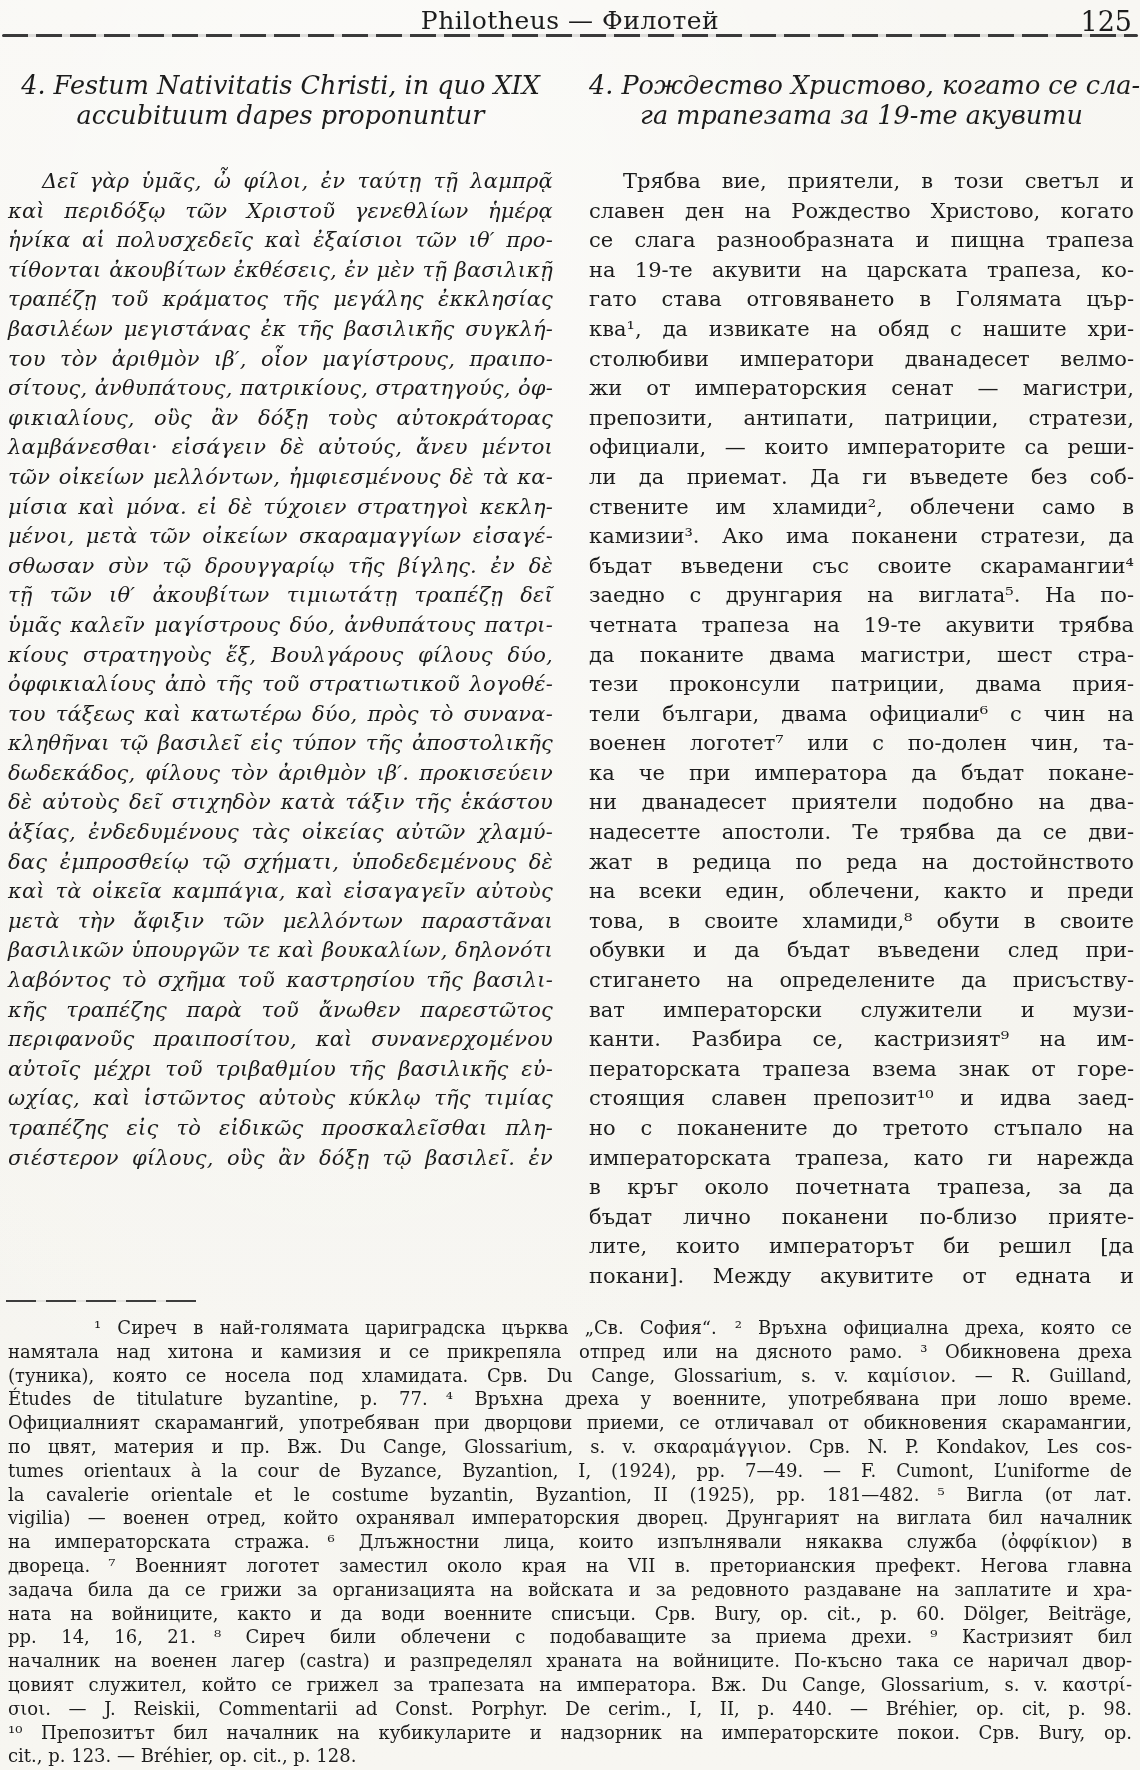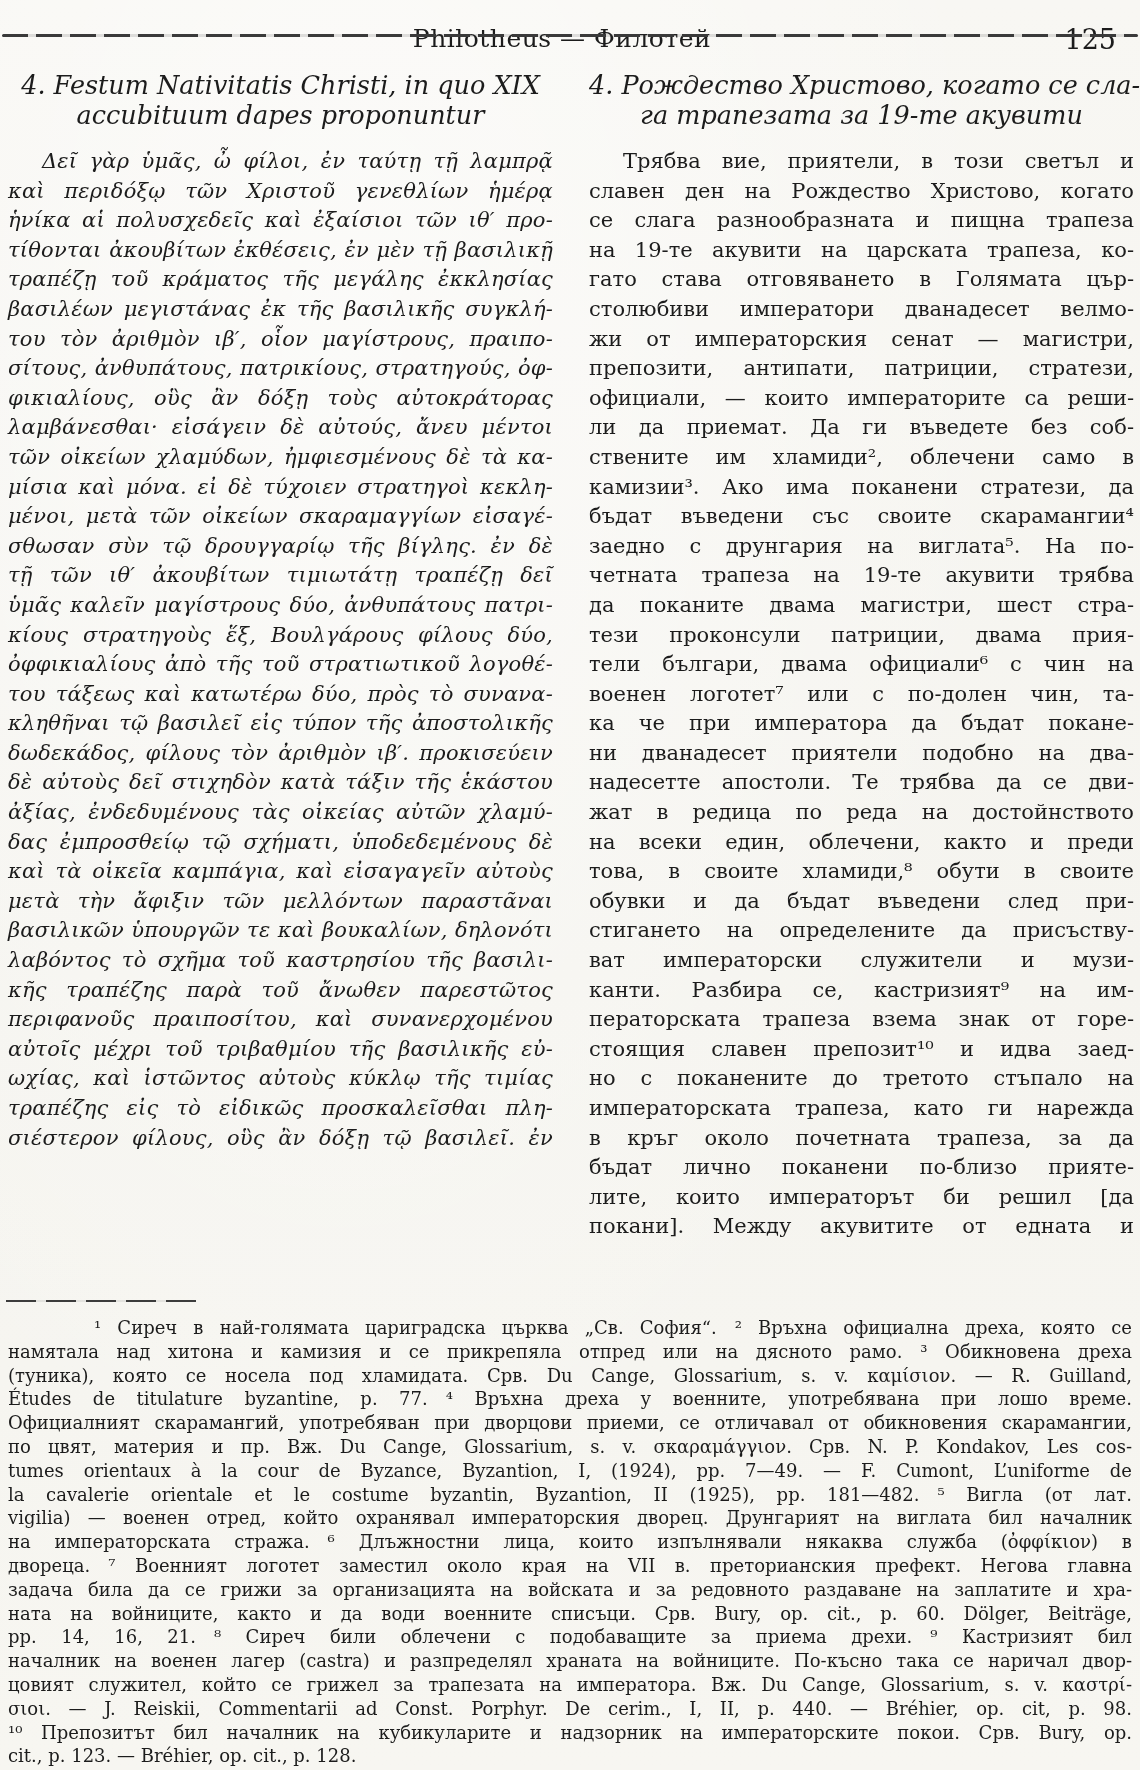--- a/index.html
+++ b/index.html
@@ -17,23 +17,22 @@
     width: 1140px;
     height: 1770px;
     box-sizing: border-box;
     background:
       radial-gradient(ellipse at 30% 20%, rgba(255,255,255,.55), rgba(0,0,0,0) 60%),
       linear-gradient(180deg, #f8f7f3 0%, #f5f4ef 55%, #f7f6f1 100%);
   }
   
   .running-head {
     position: absolute;
-    top: 6px; left: 0; right: 16px;
+    top: 6px; left: 0; right: 0;
     height: 34px;
-    margin-top: 18px;
   }
   .running-title {
     position: absolute;
     left: 0; right: 0;
     text-align: center;
     font-size: 25px;
     letter-spacing: .5px;
   }
   .page-number {
     position: absolute;
@@ -58,21 +57,21 @@
   }
   .col { flex: 1 1 0; min-width: 0; }
   .col-title .line {
     font-style: italic;
     font-size: 25.5px;
     line-height: 30px;
     text-align: center !important;
     text-align-last: center !important;
     white-space: nowrap;
   }
-  .col-body { margin-top: 17px; }
+  .col-body { margin-top: 37px; }
   .line {
     text-align: justify;
     text-align-last: justify;
   }
   .greek-body .line {
     font-style: italic;
     font-size: 21px;
     line-height: 29.6px;
     letter-spacing: .2px;
   }
@@ -123,21 +122,21 @@
           <div class="line">Δεῖ γὰρ ὑμᾶς, ὦ φίλοι, ἐν ταύτῃ τῇ λαμπρᾷ</div>
           <div class="line">καὶ περιδόξῳ τῶν Χριστοῦ γενεθλίων ἡμέρᾳ</div>
           <div class="line">ἡνίκα αἱ πολυσχεδεῖς καὶ ἐξαίσιοι τῶν ιθ′ προ-</div>
           <div class="line">τίθονται ἀκουβίτων ἐκθέσεις, ἐν μὲν τῇ βασιλικῇ</div>
           <div class="line">τραπέζῃ τοῦ κράματος τῆς μεγάλης ἐκκλησίας</div>
           <div class="line">βασιλέων μεγιστάνας ἐκ τῆς βασιλικῆς συγκλή-</div>
           <div class="line">του τὸν ἀριθμὸν ιβ′, οἷον μαγίστρους, πραιπο-</div>
           <div class="line">σίτους, ἀνθυπάτους, πατρικίους, στρατηγούς, ὀφ-</div>
           <div class="line">φικιαλίους, οὓς ἂν δόξῃ τοὺς αὐτοκράτορας</div>
           <div class="line">λαμβάνεσθαι· εἰσάγειν δὲ αὐτούς, ἄνευ μέντοι</div>
-          <div class="line">τῶν οἰκείων χλαμύδων, ἠμφιεσμένους δὲ τὰ κα-</div>
+          <div class="line">τῶν οἰκείων μελλόντων, ἠμφιεσμένους δὲ τὰ κα-</div>
           <div class="line">μίσια καὶ μόνα. εἰ δὲ τύχοιεν στρατηγοὶ κεκλη-</div>
           <div class="line">μένοι, μετὰ τῶν οἰκείων σκαραμαγγίων εἰσαγέ-</div>
           <div class="line">σθωσαν σὺν τῷ δρουγγαρίῳ τῆς βίγλης. ἐν δὲ</div>
           <div class="line">τῇ τῶν ιθ′ ἀκουβίτων τιμιωτάτῃ τραπέζῃ δεῖ</div>
           <div class="line">ὑμᾶς καλεῖν μαγίστρους δύο, ἀνθυπάτους πατρι-</div>
           <div class="line">κίους στρατηγοὺς ἕξ, Βουλγάρους φίλους δύο,</div>
           <div class="line">ὀφφικιαλίους ἀπὸ τῆς τοῦ στρατιωτικοῦ λογοθέ-</div>
           <div class="line">του τάξεως καὶ κατωτέρω δύο, πρὸς τὸ συνανα-</div>
           <div class="line">κληθῆναι τῷ βασιλεῖ εἰς τύπον τῆς ἀποστολικῆς</div>
           <div class="line">δωδεκάδος, φίλους τὸν ἀριθμὸν ιβ′. προκισεύειν</div>
@@ -161,20 +160,21 @@
       <div class="col-title">
           <div class="line">4. Рождество Христово, когато се сла-</div>
           <div class="line">га трапезата за 19-те акувити</div>
         </div>
       <div class="col-body bulg-body">
           <div class="line">Трябва вие, приятели, в този светъл и</div>
           <div class="line">славен ден на Рождество Христово, когато</div>
           <div class="line">се слага разнообразната и пищна трапеза</div>
           <div class="line">на 19-те акувити на царската трапеза, ко-</div>
           <div class="line">гато става отговяването в Голямата цър-</div>
+          <div class="line">ква¹, да извикате на обяд с нашите хри-</div>
           <div class="line">столюбиви императори дванадесет велмо-</div>
           <div class="line">жи от императорския сенат — магистри,</div>
           <div class="line">препозити, антипати, патриции, стратези,</div>
           <div class="line">официали, — които императорите са реши-</div>
           <div class="line">ли да приемат. Да ги въведете без соб-</div>
           <div class="line">ствените им хламиди², облечени само в</div>
           <div class="line">камизии³. Ако има поканени стратези, да</div>
           <div class="line">бъдат въведени със своите скарамангии⁴</div>
           <div class="line">заедно с друнгария на виглата⁵. На по-</div>
           <div class="line">четната трапеза на 19-те акувити трябва</div>

